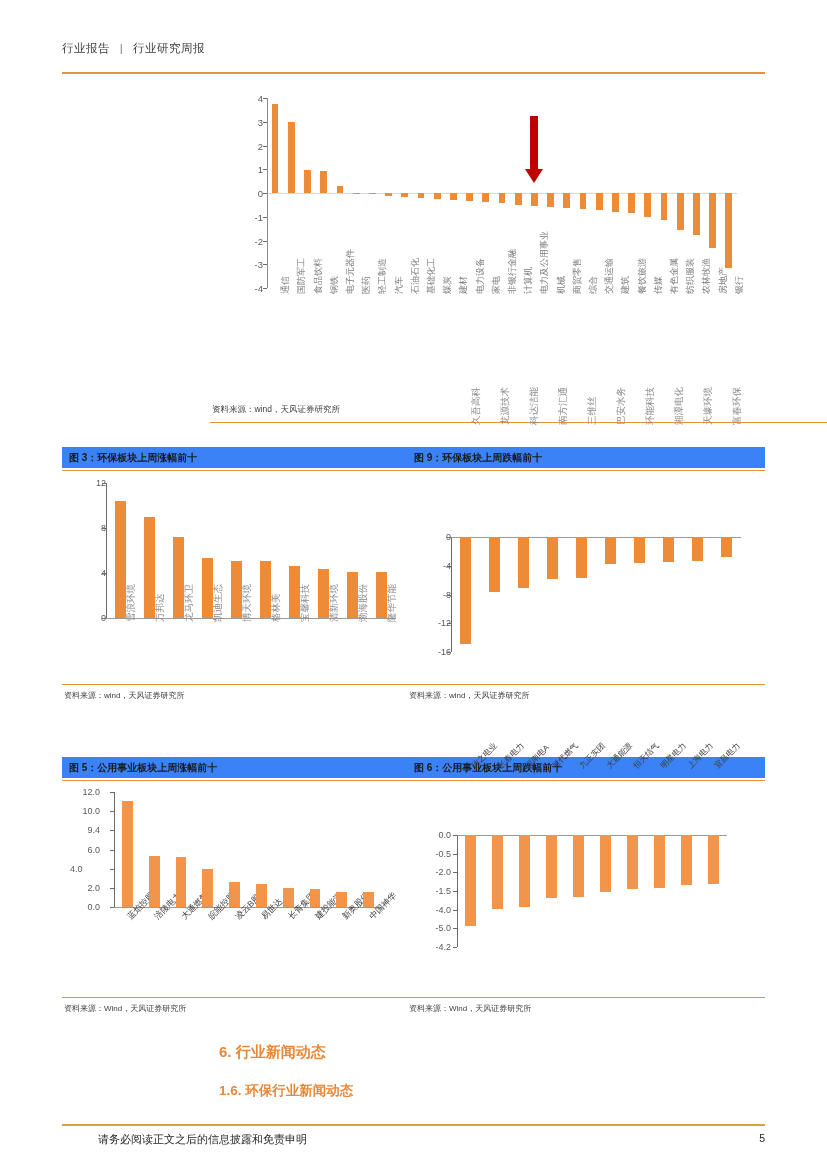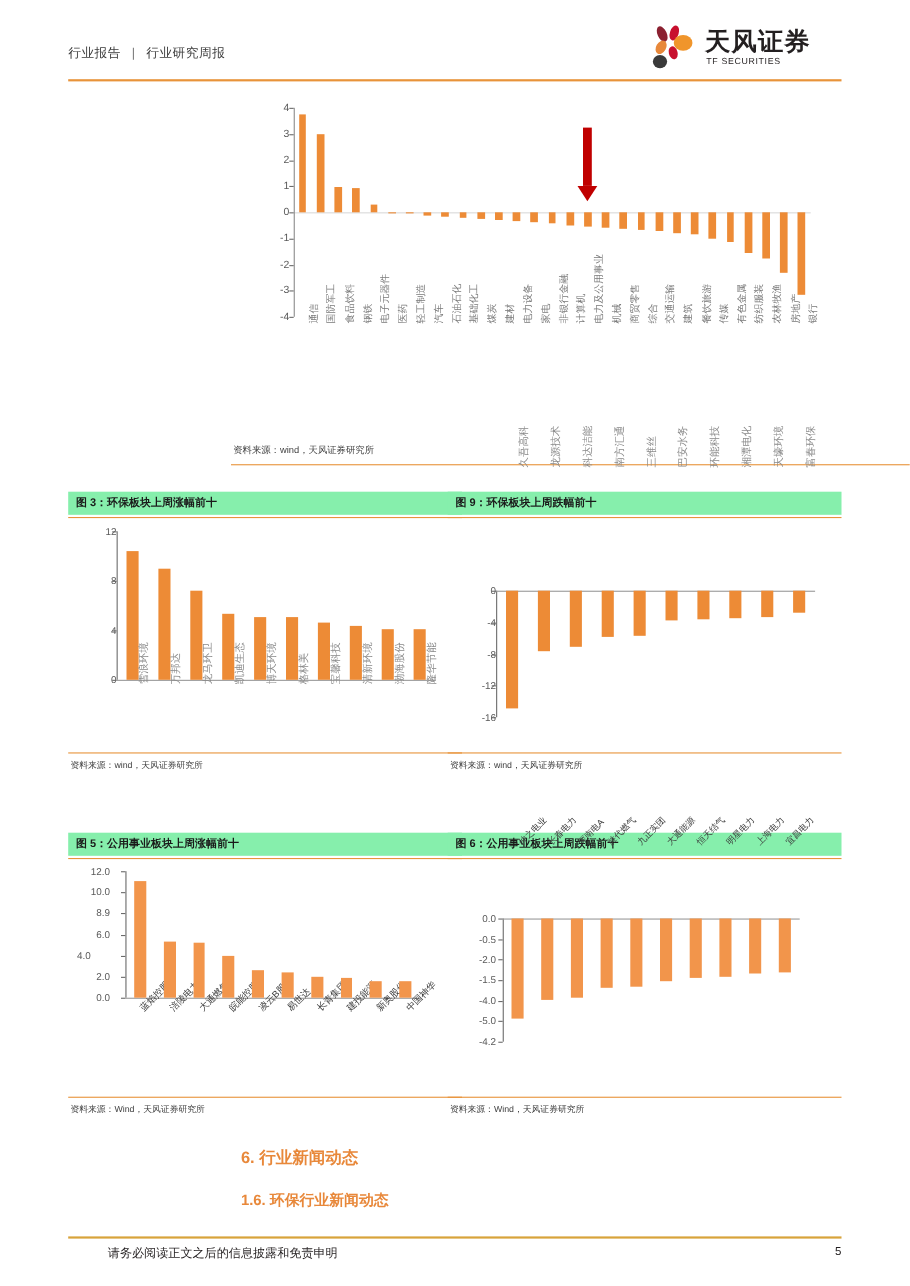--- a/index.html
+++ b/index.html
@@ -69,21 +69,21 @@
   .arrow-stem{position:absolute;left:5px;top:0;width:8px;background:#C00000;}
   .arrow-head{
     position:absolute;left:0;width:0;height:0;
     border-left:9px solid transparent;border-right:9px solid transparent;
     border-top:14px solid #C00000;
   }
   
   .panel{position:absolute;width:358px;}
   .panel .p-title{
     position:absolute;left:0;top:0;width:358px;height:21px;
-    background:#86efac;font-size:10px;font-weight:bold;color:#1a1a1a;
+    background:#3b82f6;font-size:10px;font-weight:bold;color:#1a1a1a;
     line-height:21px;padding-left:7px;box-sizing:border-box;white-space:nowrap;
   }
   .panel .p-rule-top{position:absolute;left:0;top:23px;width:358px;height:1px;background:#e8933a;}
   .panel .p-rule-bot{position:absolute;left:0;width:358px;height:1px;background:#e8933a;}
   .panel .p-source{position:absolute;left:2px;font-size:8px;color:#404040;white-space:nowrap;}
   .panel .plot{position:absolute;}
   .panel .ylab{position:absolute;font-size:9px;color:#595959;white-space:nowrap;transform:translateY(-50%);text-align:right;}
   .panel .ytickm{position:absolute;width:4px;height:1px;background:#6b6b6b;}
   
   .sec-h1{
@@ -102,32 +102,20 @@
 </head>
 <body>
 
 <div class="page-header">
   <div class="hdr-text">
     <span>行业报告</span>
     <span class="hdr-sep">|</span>
     <span>行业研究周报</span>
   </div>
   <div class="hdr-rule"></div>
-  <div class="logo">
-    <svg class="logo-mark" viewBox="0 0 44 44">
-      <ellipse cx="13" cy="9" rx="4.2" ry="7.5" transform="rotate(-25 13 9)" fill="#8B2131"></ellipse>
-      <ellipse cx="24" cy="8" rx="4.0" ry="7.0" transform="rotate(18 24 8)" fill="#C8102E"></ellipse>
-      <ellipse cx="32" cy="17" rx="8.5" ry="7.2" fill="#F0952B"></ellipse>
-      <ellipse cx="12" cy="21" rx="4.5" ry="6.5" transform="rotate(30 12 21)" fill="#E8883A"></ellipse>
-      <ellipse cx="23" cy="26" rx="4.0" ry="6.0" transform="rotate(-15 23 26)" fill="#C8102E"></ellipse>
-      <ellipse cx="11" cy="34" rx="6.5" ry="6.0" fill="#3A3A3A"></ellipse>
-    </svg>
-    <div class="logo-cn">天风证券</div>
-    <div class="logo-en">TF SECURITIES</div>
-  </div>
 </div>
 
 <div id="fig-top">
   <div class="plot" id="fig-top-plot">
       <div class="zero-line" style="left: 0px; width: 470px; top: 95px;"></div>
       <div style="position: absolute; left: 0px; top: 0px; width: 1px; height: 190px; background: rgb(140, 140, 140);"></div>
       <div class="ylab" style="position: absolute; left: -22px; width: 18px; text-align: right; top: 0px; font-size: 9.5px; color: rgb(89, 89, 89); transform: translateY(-50%);">4</div>
       <div class="tick" style="left: -4px; top: 0px; width: 4px; height: 1px;"></div>
       <div class="ylab" style="position: absolute; left: -22px; width: 18px; text-align: right; top: 23.75px; font-size: 9.5px; color: rgb(89, 89, 89); transform: translateY(-50%);">3</div>
       <div class="tick" style="left: -4px; top: 23.75px; width: 4px; height: 1px;"></div>
@@ -295,21 +283,21 @@
 <div class="panel" id="p5" style="left:62px;top:757px;">
   <div class="p-title">图 5：公用事业板块上周涨幅前十</div>
   <div class="p-rule-top"></div>
   <div class="plot" id="p5-plot" style="left:52px;top:35px;width:268px;height:115px;">
       <div style="position: absolute; left: 0px; top: 0px; width: 1px; height: 115px; background: rgb(107, 107, 107);"></div>
       <div class="zero-line" style="left: 0px; width: 268px; top: 115px; background: rgb(154, 154, 154);"></div>
       <div class="ylab" style="left: -44px; width: 30px; text-align: right; top: 0px;">12.0</div>
       <div class="ytickm" style="left: -4px; top: 0px;"></div>
       <div class="ylab" style="left: -44px; width: 30px; text-align: right; top: 19.1667px;">10.0</div>
       <div class="ytickm" style="left: -4px; top: 19.1667px;"></div>
-      <div class="ylab" style="left: -44px; width: 30px; text-align: right; top: 38.3333px;">8.9</div>
+      <div class="ylab" style="left: -44px; width: 30px; text-align: right; top: 38.3333px;">9.4</div>
       <div class="ytickm" style="left: -4px; top: 38.3333px;"></div>
       <div class="ylab" style="left: -44px; width: 30px; text-align: right; top: 57.5px;">6.0</div>
       <div class="ytickm" style="left: -4px; top: 57.5px;"></div>
       <div class="ylab" style="left: -44px; width: 30px; text-align: left; top: 76.6667px;">4.0</div>
       <div class="ytickm" style="left: -4px; top: 76.6667px;"></div>
       <div class="ylab" style="left: -44px; width: 30px; text-align: right; top: 95.8333px;">2.0</div>
       <div class="ytickm" style="left: -4px; top: 95.8333px;"></div>
       <div class="ylab" style="left: -44px; width: 30px; text-align: right; top: 115px;">0.0</div>
       <div class="ytickm" style="left: -4px; top: 115px;"></div>
       <div class="bar" style="left: 8.04px; top: 9.10417px; width: 10.72px; height: 105.896px; background: rgb(242, 149, 75);"></div>

